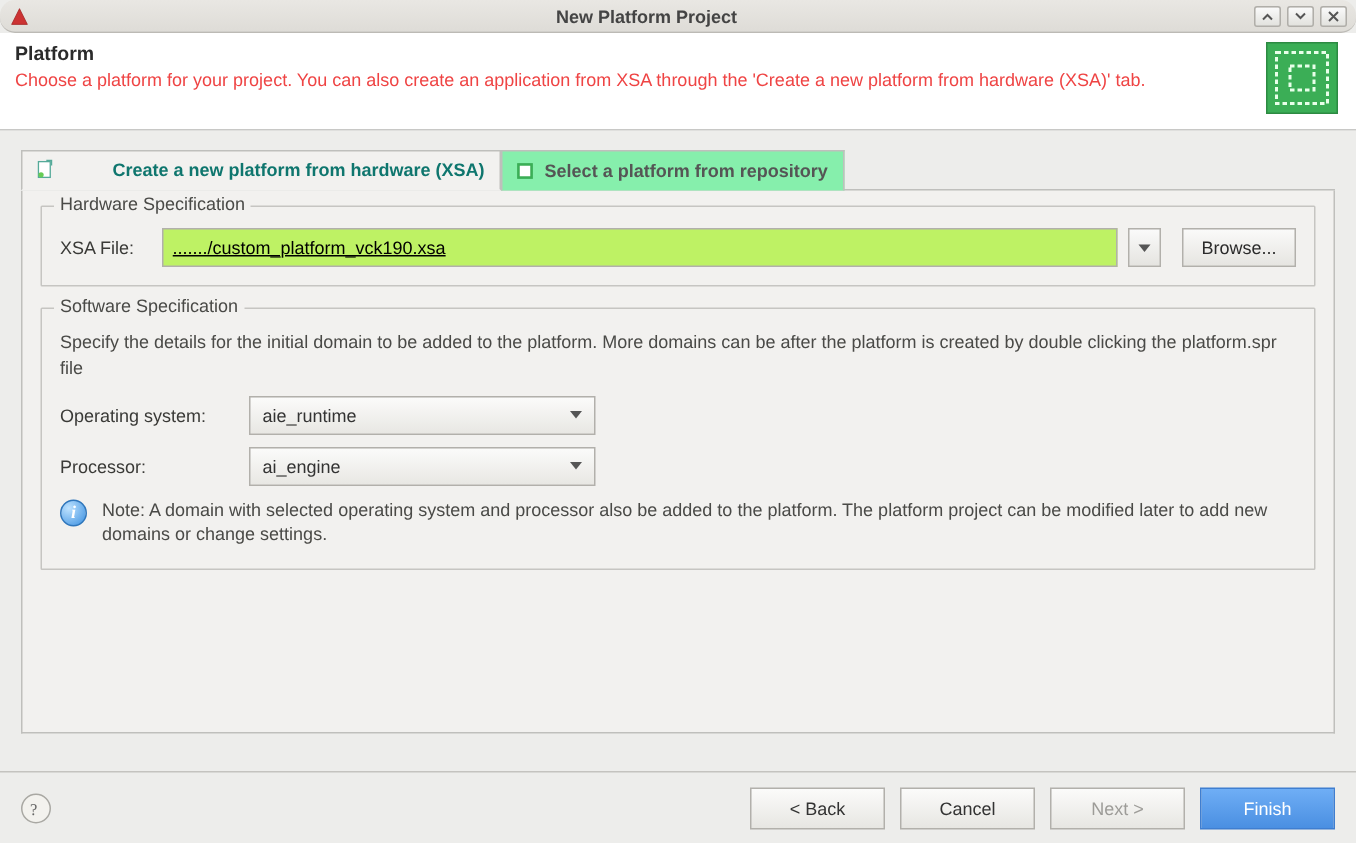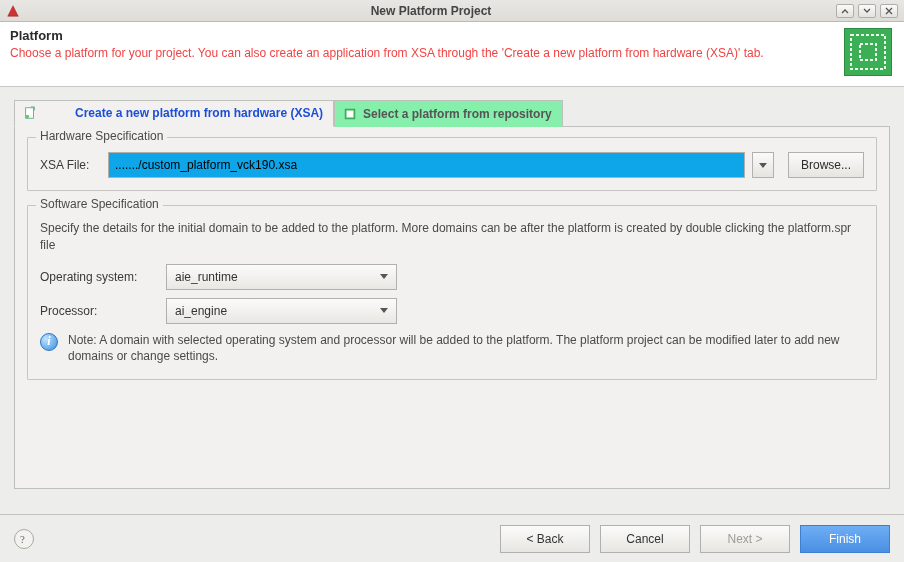--- a/index.html
+++ b/index.html
@@ -5,21 +5,21 @@
   * { box-sizing: border-box; }
   html, body { margin: 0; padding: 0; font-family: "Segoe UI", "Liberation Sans", Arial, sans-serif; font-size: 12px; color: #2b2b2b; }
   body { background: #ededeb; width: 904px; height: 562px; overflow: hidden; }
 
   
   .titlebar {
     height: 22px;
     background: linear-gradient(#e9e7e3, #dedcd7);
     border-bottom: 1px solid #bcbab5;
     display: flex; align-items: center; padding: 0 6px;
-    color: #444; font-weight: bold;
+    color: #444; font-weight: bold; border-radius: 10px;
   }
   .titlebar .tb-icon {
     width: 14px; height: 14px; margin-right: 6px;
     display: inline-block;
   }
   .titlebar .tb-title { flex: 1; text-align: center; }
   .titlebar .tb-buttons { display: flex; gap: 4px; }
   .titlebar .tb-btn {
     width: 18px; height: 14px;
     background: linear-gradient(#fafafa,#e2e2de);
@@ -57,21 +57,21 @@
     border: 1px solid #bfbfbc;
     border-bottom: none;
     padding: 5px 10px 6px 8px;
     background: #86efac;
     display:flex; align-items:center; gap:6px;
     font-weight: bold; color:#555; cursor:pointer;
     position: relative; top: 1px;
   }
   .tab.active {
     background: #f2f1ef;
-    color:#1d4ed8;
+    color:#0f766e;
     border-bottom: 1px solid #f2f1ef;
     gap: 38px;
   }
   .tab svg { width:14px; height:14px; }
 
   .tabpage {
     border: 1px solid #bfbfbc;
     border-top: none;
     padding: 10px 12px 12px 12px;
     background: #f2f1ef;
@@ -93,22 +93,22 @@
     padding: 0 4px; color:#4a4a47;
     font-size: 12px;
   }
 
   .row { display:flex; align-items:center; gap:8px; margin-bottom: 8px; }
   .row:last-child { margin-bottom: 0; }
   .label-col { width: 118px; color:#3a3a37; }
 
   .text-input {
     flex: 1; height: 26px;
-    border: 1px solid #b2b0ab; background:#0ea5e9;
-    padding: 3px 6px; font-family: inherit; font-size: 12px;
+    border: 1px solid #b2b0ab; background:#bef264;
+    padding: 3px 6px; font-family: inherit; font-size: 12px; text-decoration: underline;
   }
   .combo-btn {
     width: 22px; height:26px;
     border: 1px solid #b2b0ab;
     background: linear-gradient(#fafafa,#e5e4e0);
     display:flex; align-items:center; justify-content:center;
     margin-left:-1px;
   }
   .caret-down {
     width:0;height:0;border-left:4px solid transparent;border-right:4px solid transparent;border-top:5px solid #555;
@@ -259,21 +259,21 @@
       <div class="row">
         <span class="label-col">Processor:</span>
         <div class="select">
           <span>ai_engine</span>
           <span class="caret-down"></span>
         </div>
       </div>
 
       <div class="info-row">
         <div class="info-icon">i</div>
-        <div style="color:#4a4a47; line-height:1.4;">Note: A domain with selected operating system and processor will be added to the platform. The platform project can be modified later to add new domains or change settings.</div>
+        <div style="color:#4a4a47; line-height:1.4;">Note: A domain with selected operating system and processor also be added to the platform. The platform project can be modified later to add new domains or change settings.</div>
       </div>
     </div>
 
   </div>
 </div>
 
 <div class="footer">
   <div class="help-btn">
     <svg width="12" height="12">
         <text x="2" y="10" font-size="11" fill="#666" font-family="Georgia">?</text>

